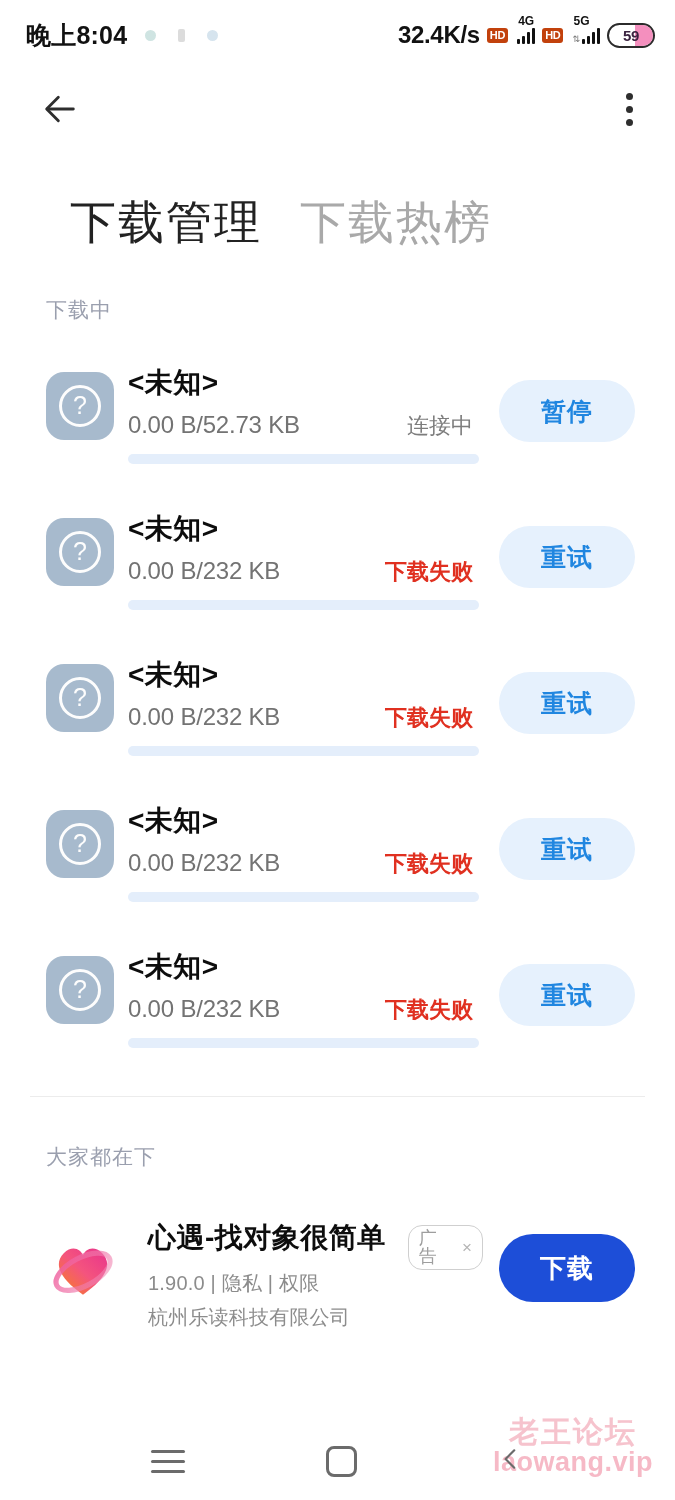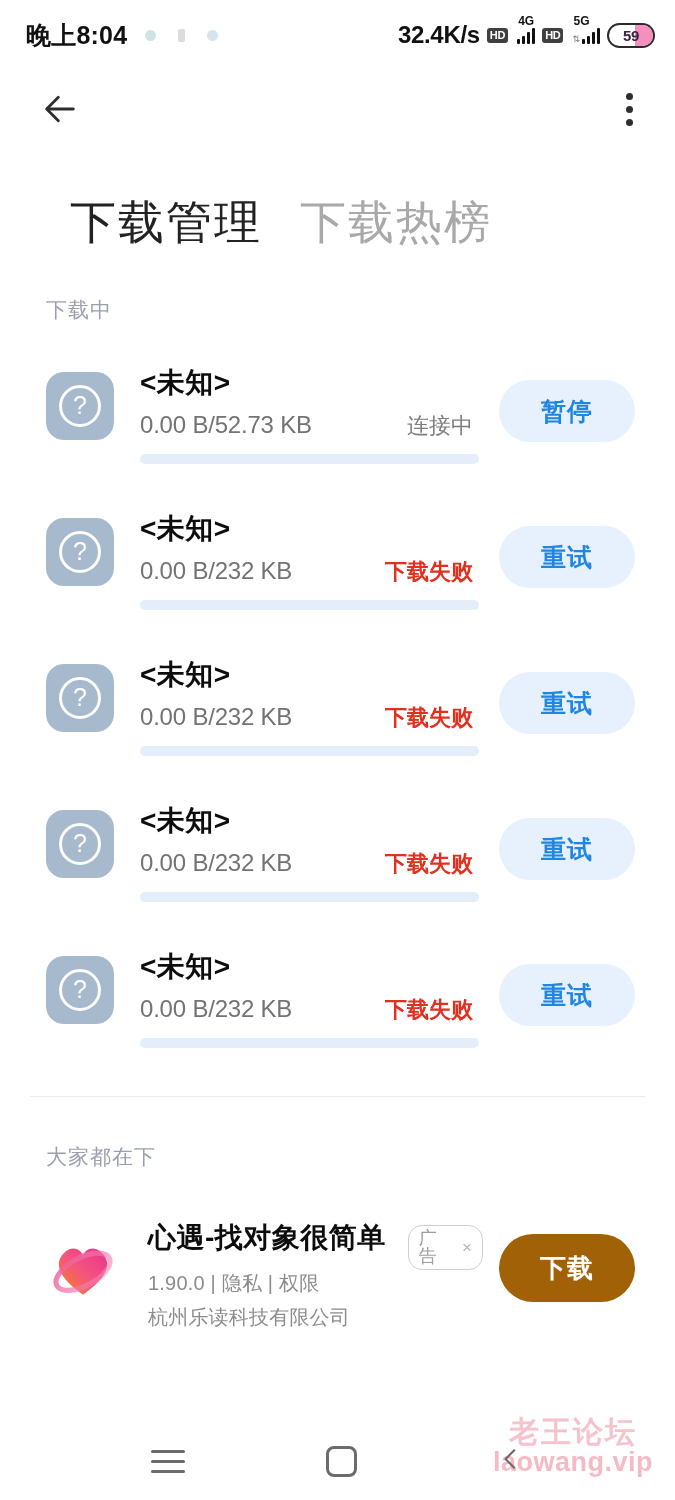--- a/index.html
+++ b/index.html
@@ -27,21 +27,21 @@
   .sb-notif-dot { width:11px; height:11px; border-radius:50%; background:#cfe4e2; }
   .sb-notif-dot.d2 { background:#dcdcdc; border-radius:2px; height:13px; width:7px; }
   .sb-notif-dot.d3 { background:#d6e4ee; }
 
   .sb-right {
     position:absolute; right:20px; top:0; height:70px;
     display:flex; align-items:center; gap:7px;
   }
   .sb-speed { font-size:24px; font-weight:600; color:#111; letter-spacing:-.3px; }
   .hd-badge {
-    background:#404040; color:#fff;
+    background:#c2410c; color:#fff;
     font-size:11px; font-weight:700;
     border-radius:3px; padding:2px 3px 2px 3px;
     line-height:1; letter-spacing:-.3px;
   }
   .sig-group { display:flex; align-items:flex-end; gap:1px; position:relative; padding-left:2px;}
   .sig-label { font-size:12px; font-weight:600; color:#111; position:absolute; top:-13px; left:3px; }
   .sig-bars { display:flex; align-items:flex-end; gap:2px; height:17px; }
   .sig-bars i { width:3px; background:#111; display:block; border-radius:1px; }
   .sig-bars i:nth-child(1){height:5px;}
   .sig-bars i:nth-child(2){height:8px;}
@@ -99,21 +99,21 @@
     display:flex; align-items:center; justify-content:center;
     flex:0 0 auto; margin-top:10px;
   }
   .qmark {
     width:42px; height:42px; border-radius:50%;
     border:3px solid #fdfdfd;
     display:flex; align-items:center; justify-content:center;
     font-size:25px; color:#fdfdfd; font-weight:400; line-height:1;
     padding-bottom:2px;
   }
-  .dl-body { flex:1 1 auto; margin-left:26px; padding-top:2px; min-width:0; }
+  .dl-body { flex:1 1 auto; margin-left:14px; padding-top:2px; min-width:0; }
   .dl-name { font-size:28px; font-weight:700; color:#0d0d0d; letter-spacing:.5px; }
   .dl-meta {
     display:flex; align-items:baseline; margin-top:9px;
   }
   .dl-size { font-size:24px; color:#737373; letter-spacing:-.2px; }
   .dl-status { font-size:22px; margin-left:auto; padding-right:6px; }
   .dl-status.connecting { color:#7d7d7d; }
   .dl-status.failed { color:#e03020; font-weight:700; }
   .dl-progress {
     margin-top:13px; height:10px; border-radius:6px;
@@ -152,21 +152,21 @@
     border:1px solid #cfcfcf; border-radius:14px;
     padding:3px 10px 4px 10px;
     font-size:18px; color:#9e9e9e; line-height:1;margin-top:20px;
   }
   .ad-close { font-size:17px; color:#b5b5b5; }
   .rec-sub { font-size:20px; color:#8c8c8c; letter-spacing:.2px; }
   .rec-dev { font-size:20px; color:#8c8c8c; margin-top:7px; letter-spacing:.2px; }
   .rec-btn {
     flex:0 0 auto; margin-left:16px;
     width:136px; height:68px; border-radius:34px;
-    background:#a16207; color:#ffffff;
+    background:#1d4ed8; color:#ffffff;
     font-size:26px; font-weight:700; letter-spacing:1px;
     display:flex; align-items:center; justify-content:center;
     border:none; cursor:pointer;
     font-family:Liberation Sans, sans-serif;
   }
 
   
   .watermark {
     position:absolute; right:22px; bottom:24px;
     text-align:center; pointer-events:none;

